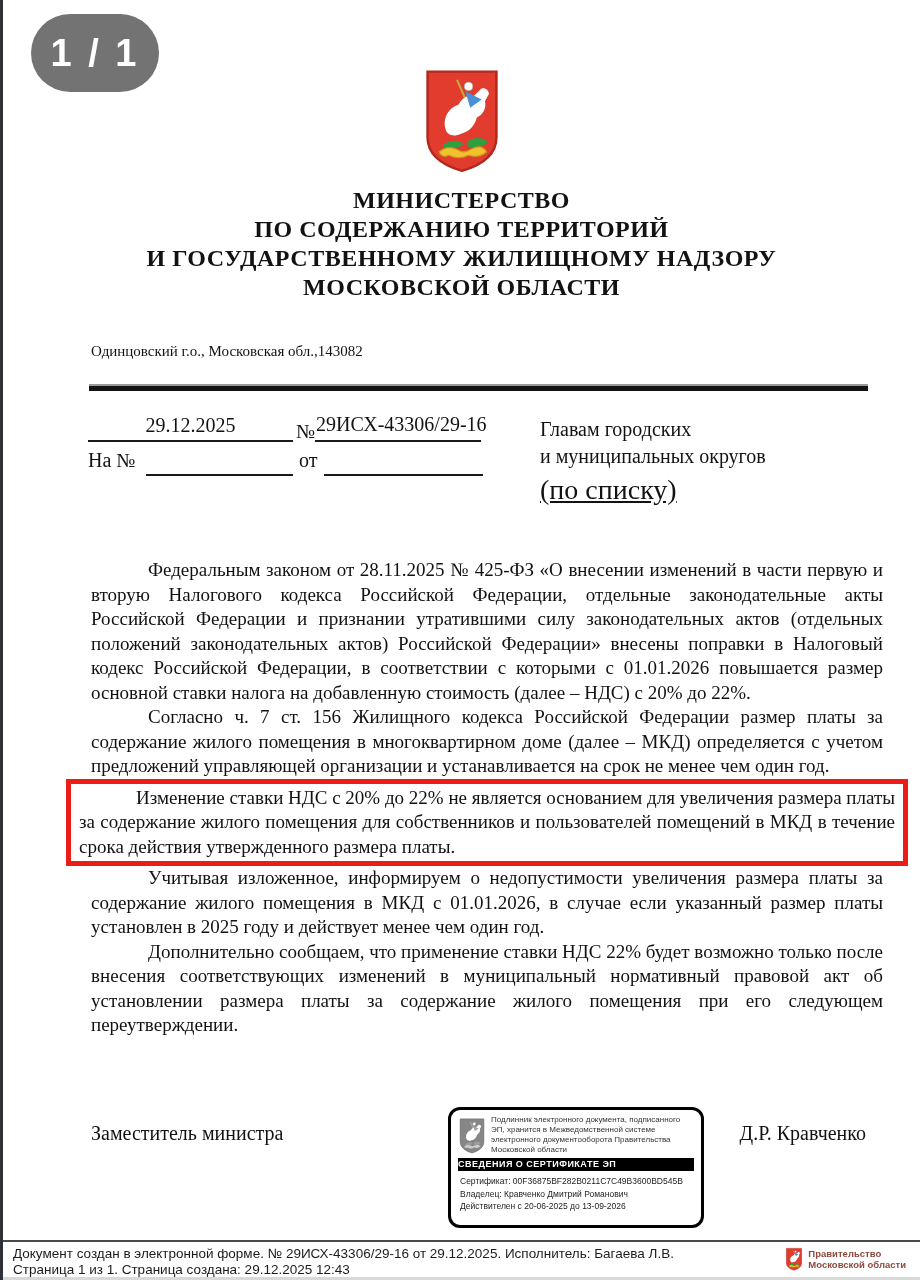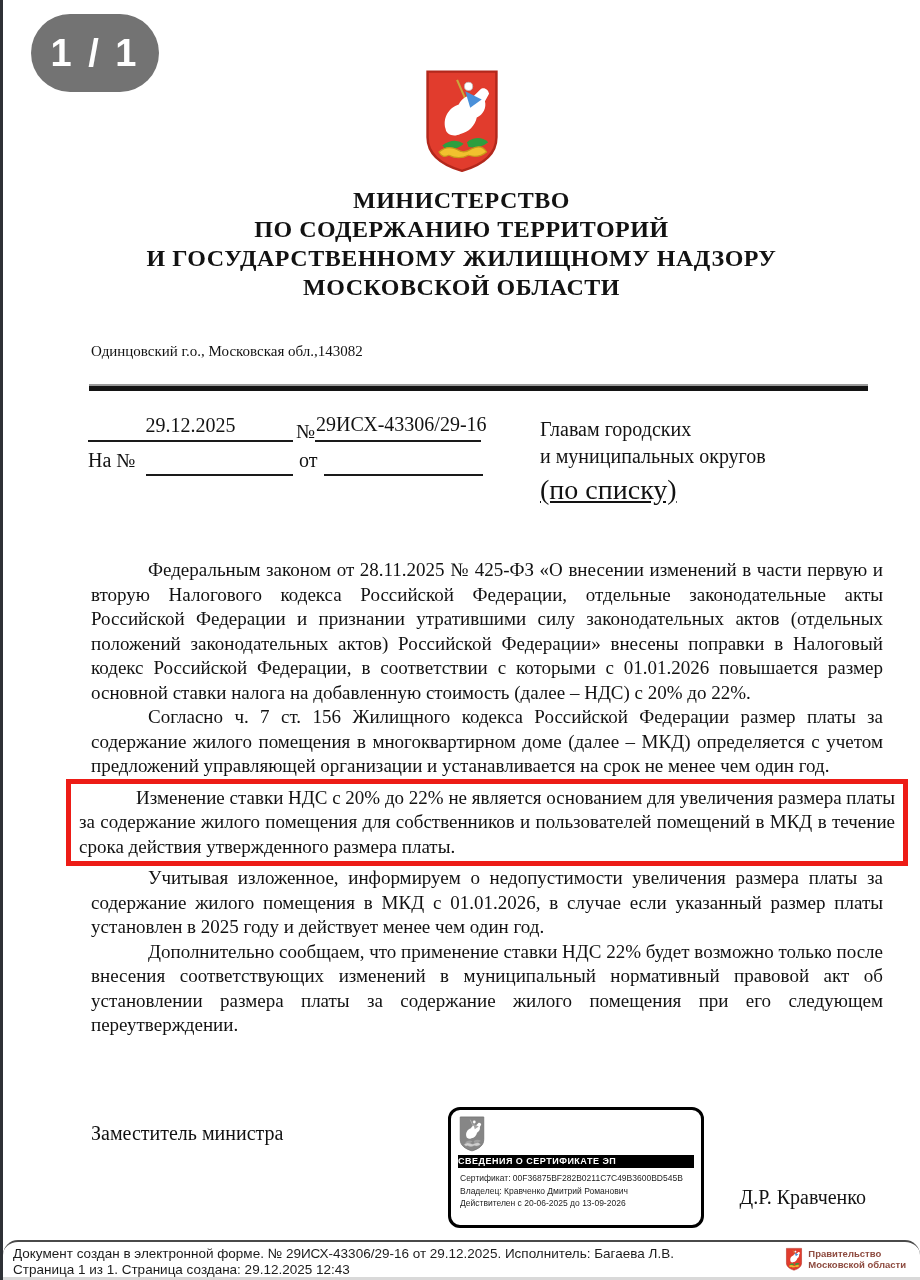--- a/index.html
+++ b/index.html
@@ -32,35 +32,35 @@
   .ref .txt{position:absolute;white-space:nowrap;}
   .blank{position:absolute;border-bottom:2px solid #1a1a1a;height:0;}
   .recipient{position:absolute;left:537px;top:416px;font-size:20px;line-height:27px;}
   .po-spisku{position:absolute;left:537px;top:474px;font-size:28px;text-decoration:underline;}
   
   .body{position:absolute;left:88px;top:558px;width:792px;font-size:19px;line-height:24.5px;text-align:justify;}
   .body p{margin:0;text-indent:57px;}
   .hl{border:5px solid #ed1c16;margin:0 -25px;padding:2px 8px;}
   
   .sig-pos{position:absolute;left:88px;top:1122px;font-size:20px;}
-  .sig-name{position:absolute;right:54px;top:1186px;font-size:20px;}
+  .sig-name{position:absolute;right:54px;top:1122px;font-size:20px;}
   .executor{position:absolute;left:88px;top:1166px;font-size:15px;line-height:24px;}
   
   .stamp{position:absolute;left:445px;top:1107px;width:256px;height:121px;box-sizing:border-box;
     border:3px solid #000;border-radius:12px;background:#fff;
     font-family:"Liberation Sans","DejaVu Sans",sans-serif;color:#1c1c1c;}
   .stamp-top{display:flex;align-items:center;gap:5px;padding:5px 7px 2px 7px;}
   .stamp-top .emb{width:28px;height:37px;flex:0 0 auto;filter:grayscale(1) opacity(0.75);}
   .stamp-top .t{font-size:8px;line-height:10px;color:#333;}
   .stamp-bar{margin:1px 7px;background:#000;color:#fff;text-align:left;
     font-size:9px;font-weight:bold;line-height:13px;letter-spacing:0.5px;}
   .stamp-info{padding:3px 9px;font-size:8.5px;line-height:12.5px;}
   
   .footer{position:absolute;left:0;right:0;bottom:0;height:38px;border-top:2px solid #4a4a4a;
-    background:#fff;font-family:"Liberation Sans","DejaVu Sans",sans-serif;border-radius:15px;}
+    background:#fff;font-family:"Liberation Sans","DejaVu Sans",sans-serif;}
   .footer .lines{position:absolute;left:10px;top:4px;font-size:13.5px;line-height:16px;color:#1c1c1c;}
   .gov-logo{position:absolute;right:14px;top:5px;display:flex;align-items:center;gap:5px;}
   .gov-logo .emb{width:18px;height:24px;}
   .gov-logo .t{font-size:9.5px;line-height:11px;color:#8d4a3f;font-weight:bold;}
   .botline{position:absolute;left:0;right:0;bottom:0;height:3px;background:#d9d9d9;}
 </style>
 </head>
 <body>
 
 <svg width="0" height="0" style="position:absolute">
@@ -131,20 +131,21 @@
 
   <div class="sig-pos">Заместитель министра</div>
   <div class="sig-name">Д.Р. Кравченко</div>
 
 
   <div class="stamp">
     <div class="stamp-top">
       <svg class="emb" viewBox="0 0 100 130">
           <use href="#coat-of-arms"></use>
         </svg>
+      <div class="t">Подлинник электронного документа, подписанного ЭП, хранится в Межведомственной системе электронного документооборота Правительства Московской области</div>
     </div>
     <div class="stamp-bar">СВЕДЕНИЯ О СЕРТИФИКАТЕ ЭП</div>
     <div class="stamp-info">
       <div>Сертификат: 00F36875BF282B0211C7C49B3600BD545B</div>
       <div>Владелец: Кравченко Дмитрий Романович</div>
       <div>Действителен с 20-06-2025 до 13-09-2026</div>
     </div>
   </div>
 
   <div class="footer">

